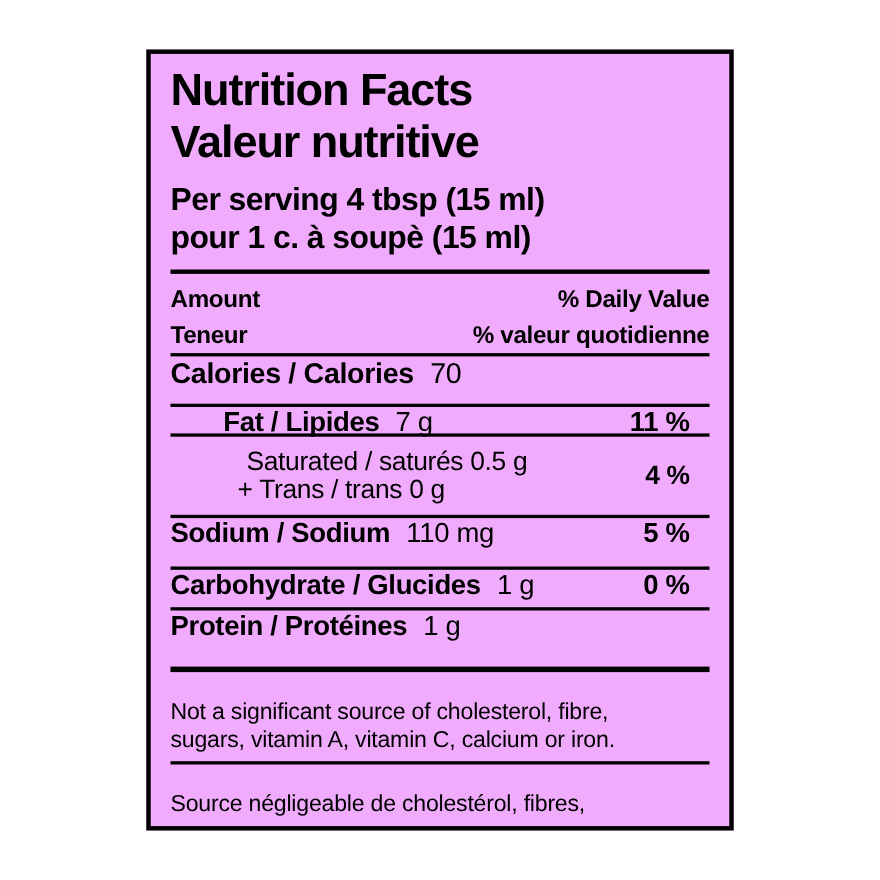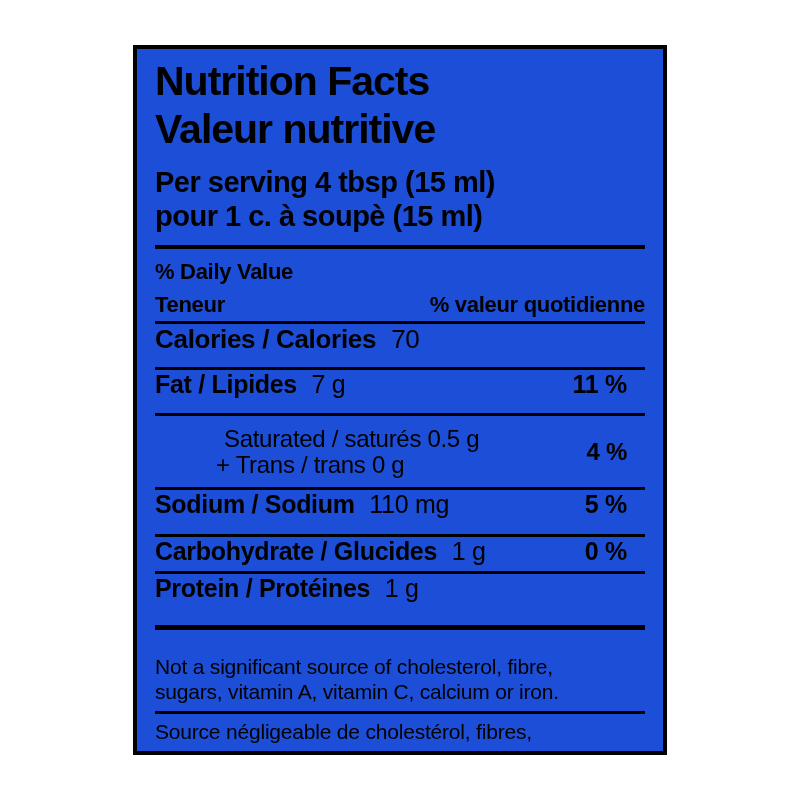--- a/index.html
+++ b/index.html
@@ -19,21 +19,21 @@
     background: #ffffff;
   }
   .nft-box {
     position: absolute;
     left: 133px;
     top: 45px;
     width: 534px;
     height: 710px;
     box-sizing: border-box;
     border: 4px solid #000000;
-    background: #1d4ed8;
+    background: #f0abfc;
     padding: 0 18px;
     overflow: hidden;
   }
   .title-block {
     margin-top: 8px;
     font-size: 41px;
     font-weight: bold;
     line-height: 48px;
     letter-spacing: -1px;
     white-space: nowrap;
@@ -73,21 +73,21 @@
   }
   .nr-left { white-space: nowrap; }
   .nr-name { font-weight: bold; }
   .nr-amt { margin-left: 8px; font-weight: normal; }
   .nr-dv {
     font-weight: bold;
     padding-right: 18px;
     white-space: nowrap;
   }
   .h-cal { height: 43px; font-size: 26px; }
-  .h-fat { height: 43px; font-size: 25px; }
+  .h-fat { height: 24px; font-size: 25px; margin-left: 48px; }
   .h-sod { height: 44px; font-size: 25px; }
   .h-carb { height: 34px; font-size: 25px; }
   .h-prot { height: 51px; font-size: 25px; }
   .sat-row {
     display: flex;
     justify-content: space-between;
     align-items: center;
     height: 71px;
     font-size: 24px;
     letter-spacing: -0.3px;
@@ -98,21 +98,21 @@
     white-space: nowrap;
   }
   .sat-line1 { text-indent: 8px; }
   .fn {
     font-size: 21px;
     line-height: 25px;
     letter-spacing: -0.2px;
     white-space: nowrap;
   }
   .fn-en { margin-top: 24px; padding-bottom: 7px; }
-  .fn-fr { margin-top: 5px; }
+  .fn-fr { margin-top: 23px; }
 </style>
 </head>
 <body>
 
 <div class="stage">
   <div class="nft-box">
 
     <div class="title-block">
       <div>Nutrition Facts</div>
       <div>Valeur nutritive</div>
@@ -120,20 +120,21 @@
 
     <div class="serving-block">
       <div>Per serving 4 tbsp (15 ml)</div>
       <div>pour 1 c. à soupè (15 ml)</div>
     </div>
 
     <div class="rule rule-top"></div>
 
     <div class="col-hdr-block">
       <div class="col-hdr">
+        <span>Amount</span>
         <span>% Daily Value</span>
       </div>
       <div class="col-hdr">
         <span>Teneur</span>
         <span>% valeur quotidienne</span>
       </div>
     </div>
 
     <div class="rule"></div>
 

